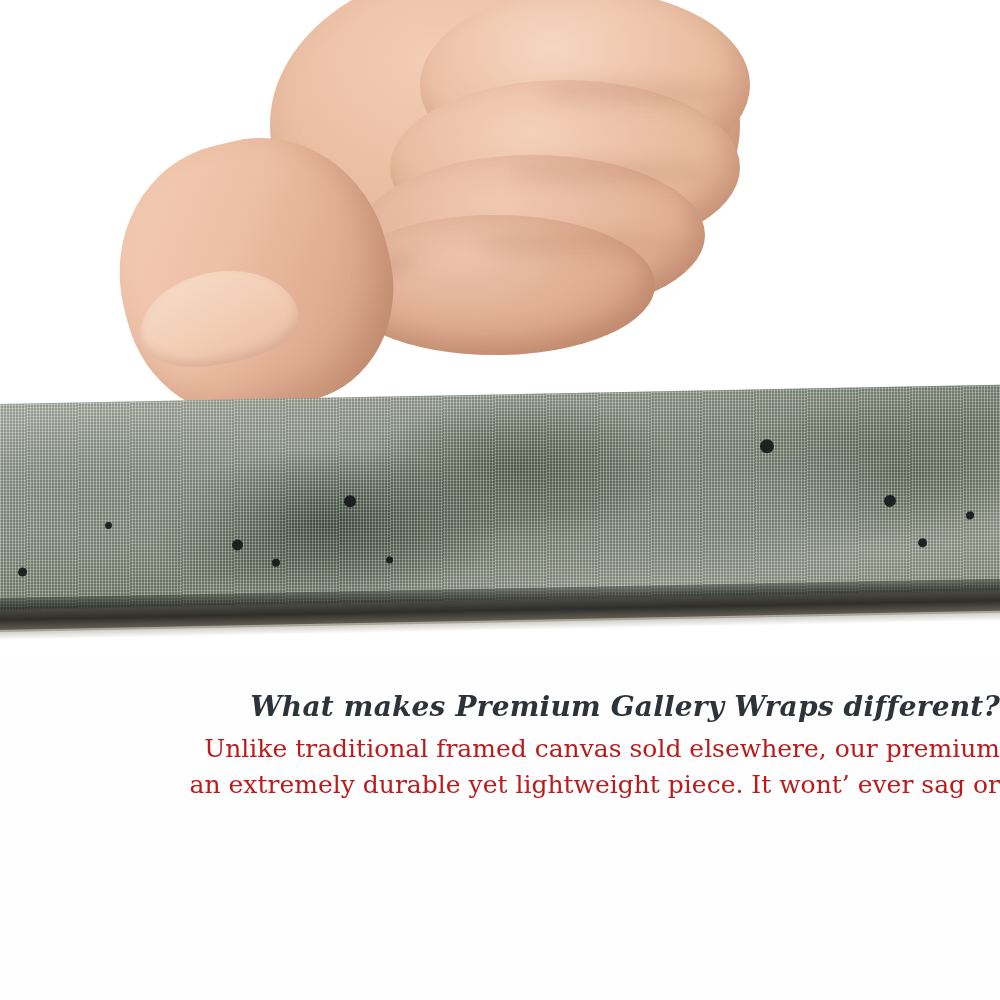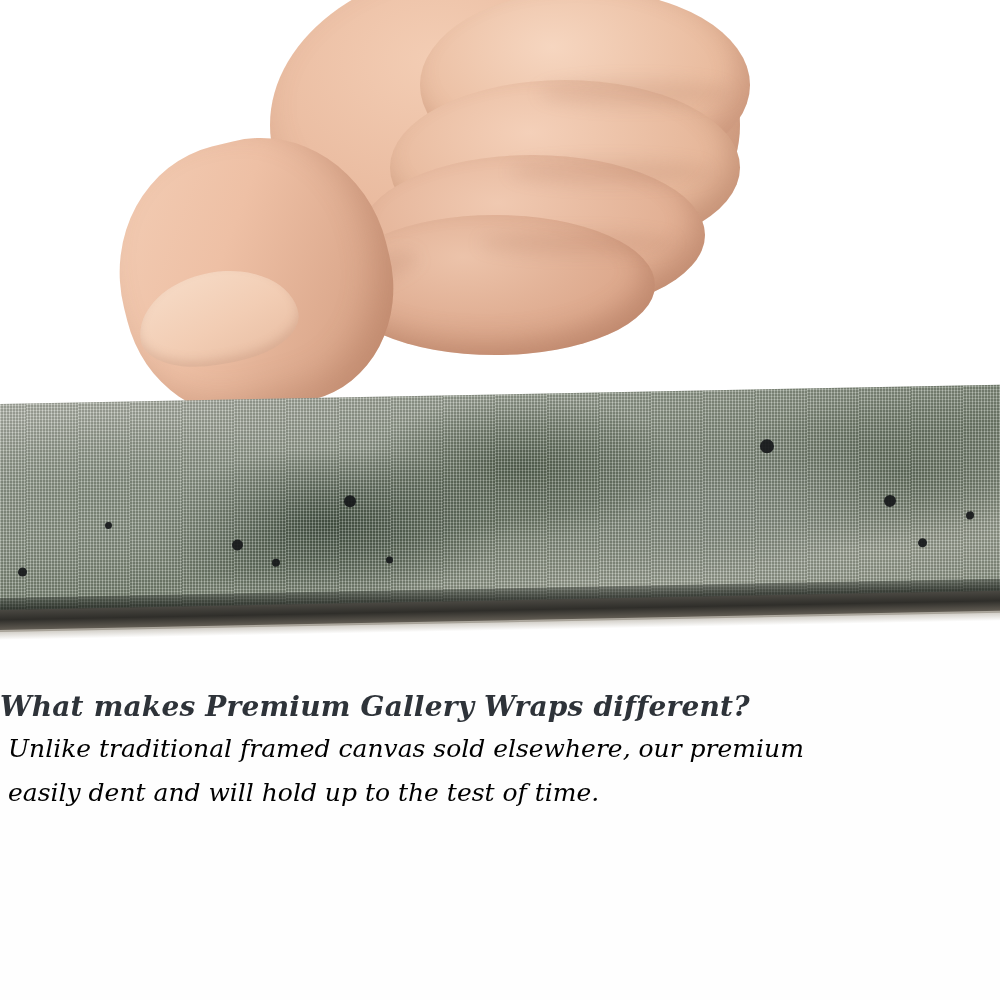--- a/index.html
+++ b/index.html
@@ -164,38 +164,37 @@
     transform: skewY(-1.1deg);
     transform-origin: left top;
   }
 
   
   .caption {
     position: absolute;
     left: 0;
     top: 690px;
     width: 1000px;
-    text-align: left;
+    text-align: right;
     color: #2e3339;
   }
   .caption-heading {
     font-family: "DejaVu Serif", serif;
     font-style: italic;
     font-weight: bold;
     font-size: 28px;
     letter-spacing: 0.2px;
     margin: 0 0 8px 0;
   }
   .caption-body-line {
     font-family: "DejaVu Serif", serif;
-    font-style: italic;
     font-size: 25px;
     line-height: 36px;
-    margin: 8px;
-    color: #000000;
+    margin: 0;
+    color: #b91c1c;
   }
 </style>
 </head>
 <body>
 
 <div class="page">
 
   <div class="photo">
 
     <div class="hand">
@@ -228,16 +227,16 @@
       <div class="canvas-shadow-strip"></div>
       <div class="canvas-side"></div>
       <div class="canvas-bottom-glow"></div>
     </div>
 
   </div>
 
   <div class="caption">
     <p class="caption-heading">What makes Premium Gallery Wraps different?</p>
     <p class="caption-body-line">Unlike traditional framed canvas sold elsewhere, our premium</p>
-    <p class="caption-body-line">easily dent and will hold up to the test of time.</p>
+    <p class="caption-body-line">an extremely durable yet lightweight piece. It wont’ ever sag or</p>
   </div>
 
 </div>
 
 </body></html>

